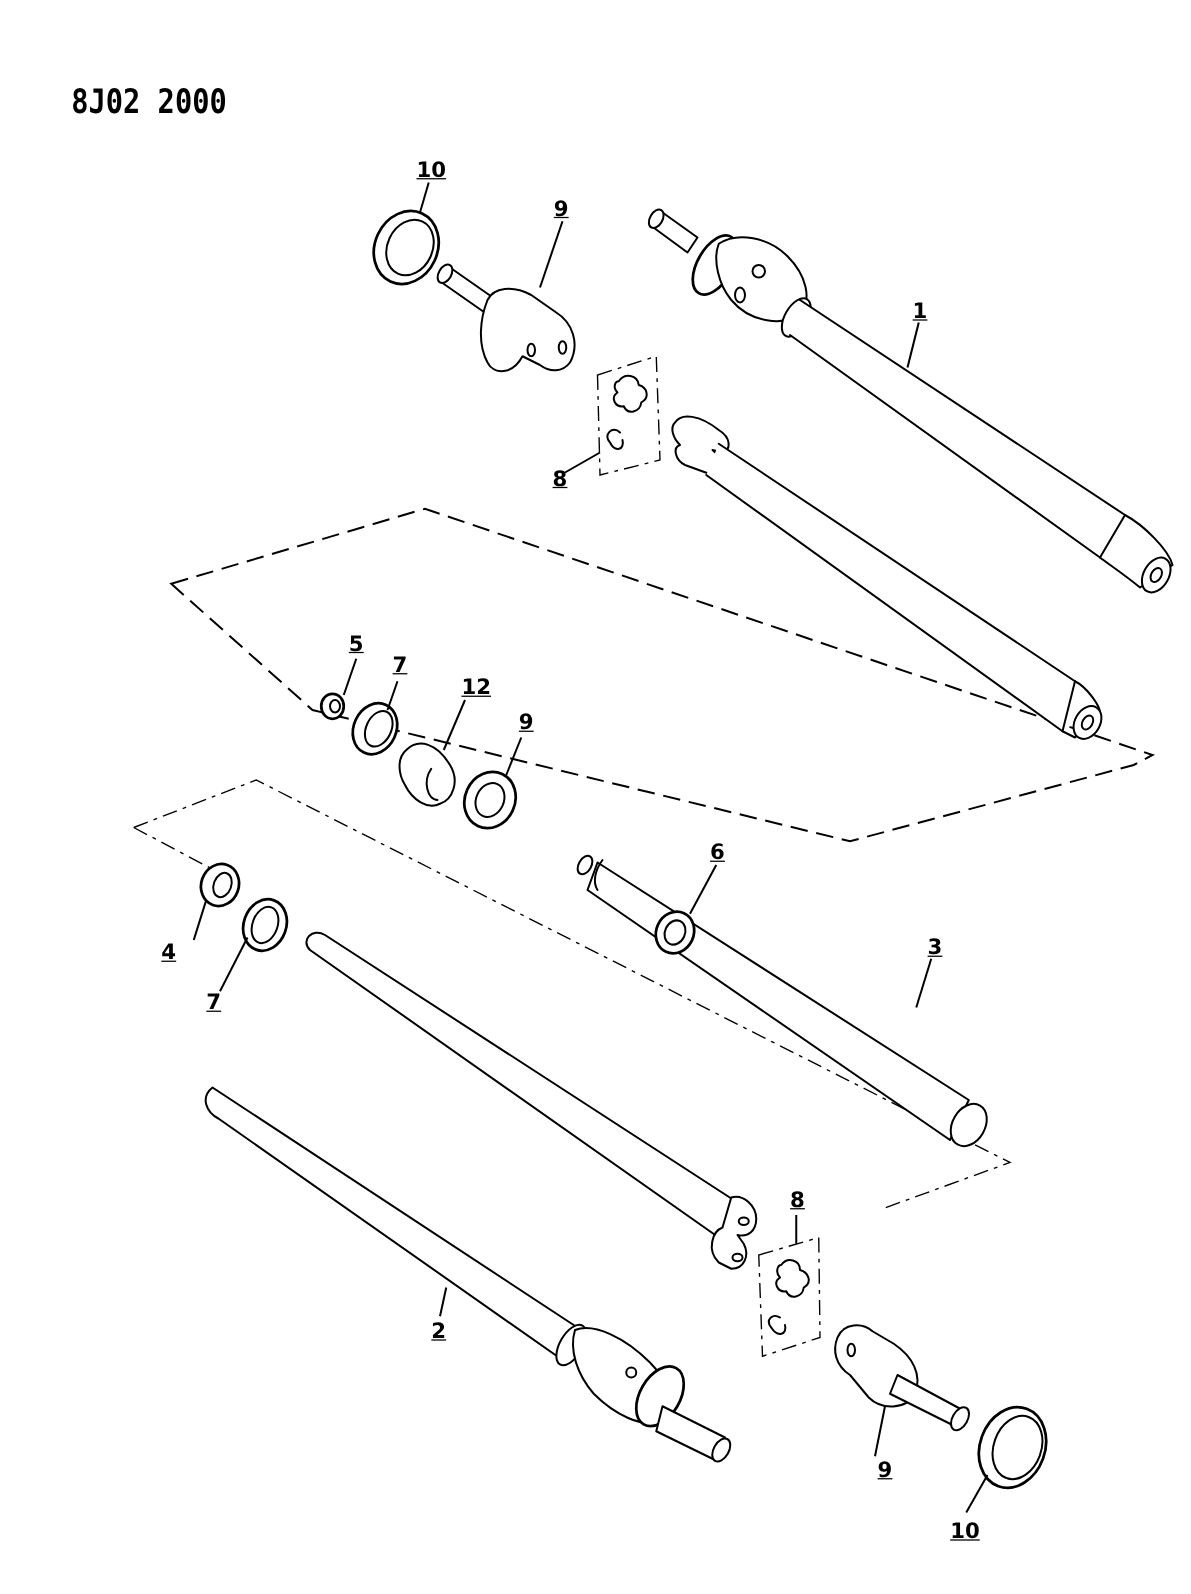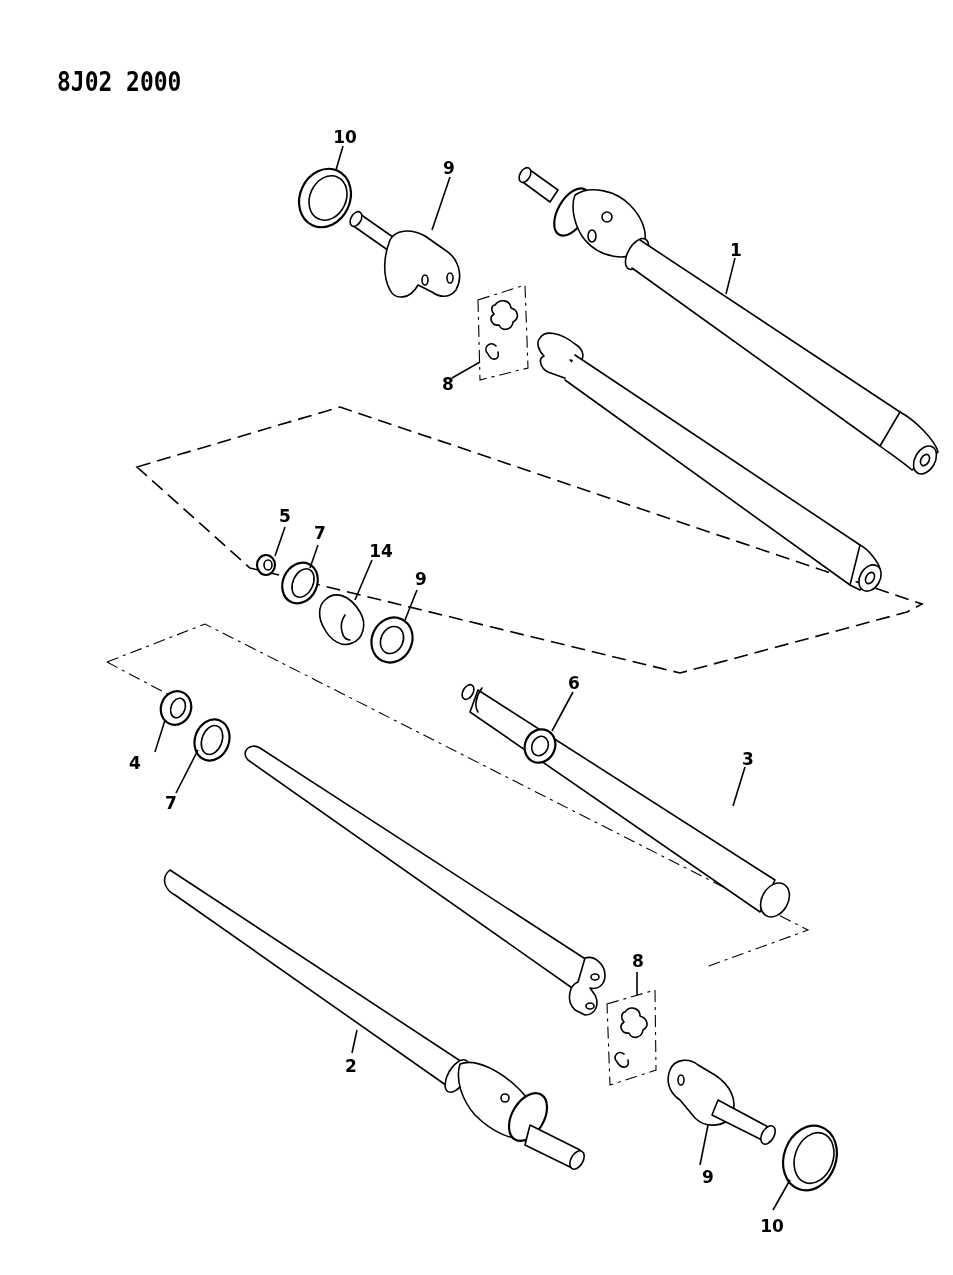--- a/index.html
+++ b/index.html
@@ -8,20 +8,21 @@
   .ref-code {
     position: absolute; left: 57px; top: 66px;
     font-family: "DejaVu Sans Mono", monospace; font-weight: bold;
     font-size: 27px; letter-spacing: 0px; color: #000;
     transform: scaleX(0.85); transform-origin: left top;
   }
   .callout {
     position: absolute; font-family: "DejaVu Sans", sans-serif;
     font-weight: bold; font-size: 17px; color: #000; line-height: 1;
     transform: translate(-50%, -50%);
+    text-decoration: underline;
   }
   svg .ink { stroke: #000; fill: none; stroke-width: 1.6; stroke-linecap: round; stroke-linejoin: round; }
   svg .fillw { fill: #fff; }
   svg .thick { stroke-width: 2.2; }
   svg .dash { stroke: #000; fill: none; stroke-width: 1.6; stroke-dasharray: 14 7; }
   svg .dash2 { stroke: #000; fill: none; stroke-width: 1.1; stroke-dasharray: 12 5 3 5; }
   svg .leader { stroke: #000; stroke-width: 1.6; }
 </style>
 </head>
 <body>
@@ -171,21 +172,21 @@
     <line class="leader" x1="773" y1="1210" x2="790" y2="1180"></line>
   </g>
 </svg>
 
 <div class="callout" style="left:345px; top:137px;">10</div>
 <div class="callout" style="left:449px; top:168px;">9</div>
 <div class="callout" style="left:736px; top:250px;">1</div>
 <div class="callout" style="left:448px; top:384px;">8</div>
 <div class="callout" style="left:285px; top:516px;">5</div>
 <div class="callout" style="left:320px; top:533px;">7</div>
-<div class="callout" style="left:381px; top:551px;">14</div>
+<div class="callout" style="left:381px; top:551px;">12</div>
 <div class="callout" style="left:421px; top:579px;">9</div>
 <div class="callout" style="left:574px; top:683px;">6</div>
 <div class="callout" style="left:748px; top:759px;">3</div>
 <div class="callout" style="left:135px; top:763px;">4</div>
 <div class="callout" style="left:171px; top:803px;">7</div>
 <div class="callout" style="left:351px; top:1066px;">2</div>
 <div class="callout" style="left:638px; top:961px;">8</div>
 <div class="callout" style="left:708px; top:1177px;">9</div>
 <div class="callout" style="left:772px; top:1226px;">10</div>
 

